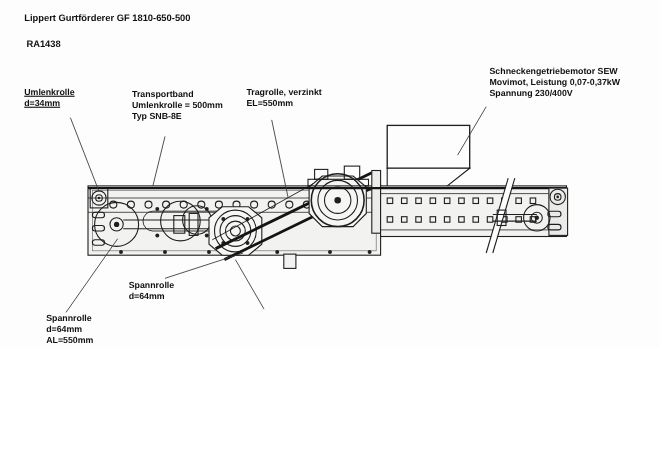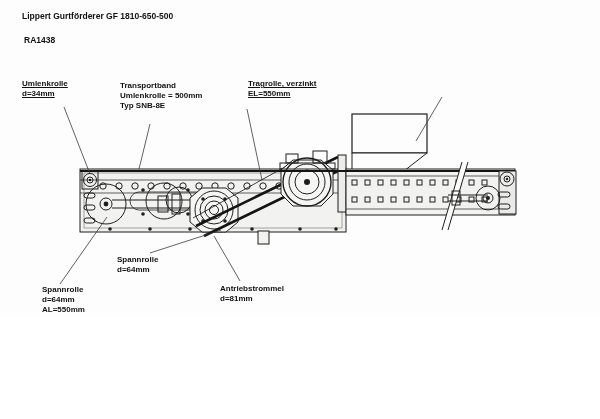--- a/index.html
+++ b/index.html
@@ -202,43 +202,42 @@
     <div>Umlenkrolle</div>
     <div>d=34mm</div>
   </div>
 
   <div class="label" style="left:120px;top:81px;">
     <div>Transportband</div>
     <div>Umlenkrolle = 500mm</div>
     <div>Typ SNB-8E</div>
   </div>
 
-  <div class="label" style="left:248px;top:79px;text-decoration:underline;">
+  <div class="label" style="left:224px;top:79px;">
     <div>Tragrolle, verzinkt</div>
     <div>EL=550mm</div>
   </div>
 
   <div class="label" style="left:445px;top:60px;">
+    <div>Schneckengetriebemotor SEW</div>
+    <div>Movimot, Leistung 0,07-0,37kW</div>
+    <div>Spannung 230/400V</div>
   </div>
 
   <div class="label" style="left:117px;top:255px;">
     <div>Spannrolle</div>
     <div>d=64mm</div>
   </div>
 
   <div class="label" style="left:42px;top:285px;">
     <div>Spannrolle</div>
     <div>d=64mm</div>
     <div>AL=550mm</div>
   </div>
 
-  <div class="label" style="left:220px;top:284px;">
-    <div>Antriebstrommel</div>
-    <div>d=81mm</div>
-  </div>
 
   <div id="logo">
     <svg class="glyph" width="44" height="22" viewBox="0 0 44 22">
       <g fill="#111" stroke="none">
         <polygon points="9,20 25,3 33,3 17,20"></polygon>
         <rect x="6" y="16" width="13" height="4"></rect>
         <rect x="21" y="3" width="9" height="4"></rect>
         <rect x="34" y="9" width="5" height="11"></rect>
       </g>
       <rect x="34" y="1" width="6" height="6" fill="#2f9e4f" stroke="none"></rect>

